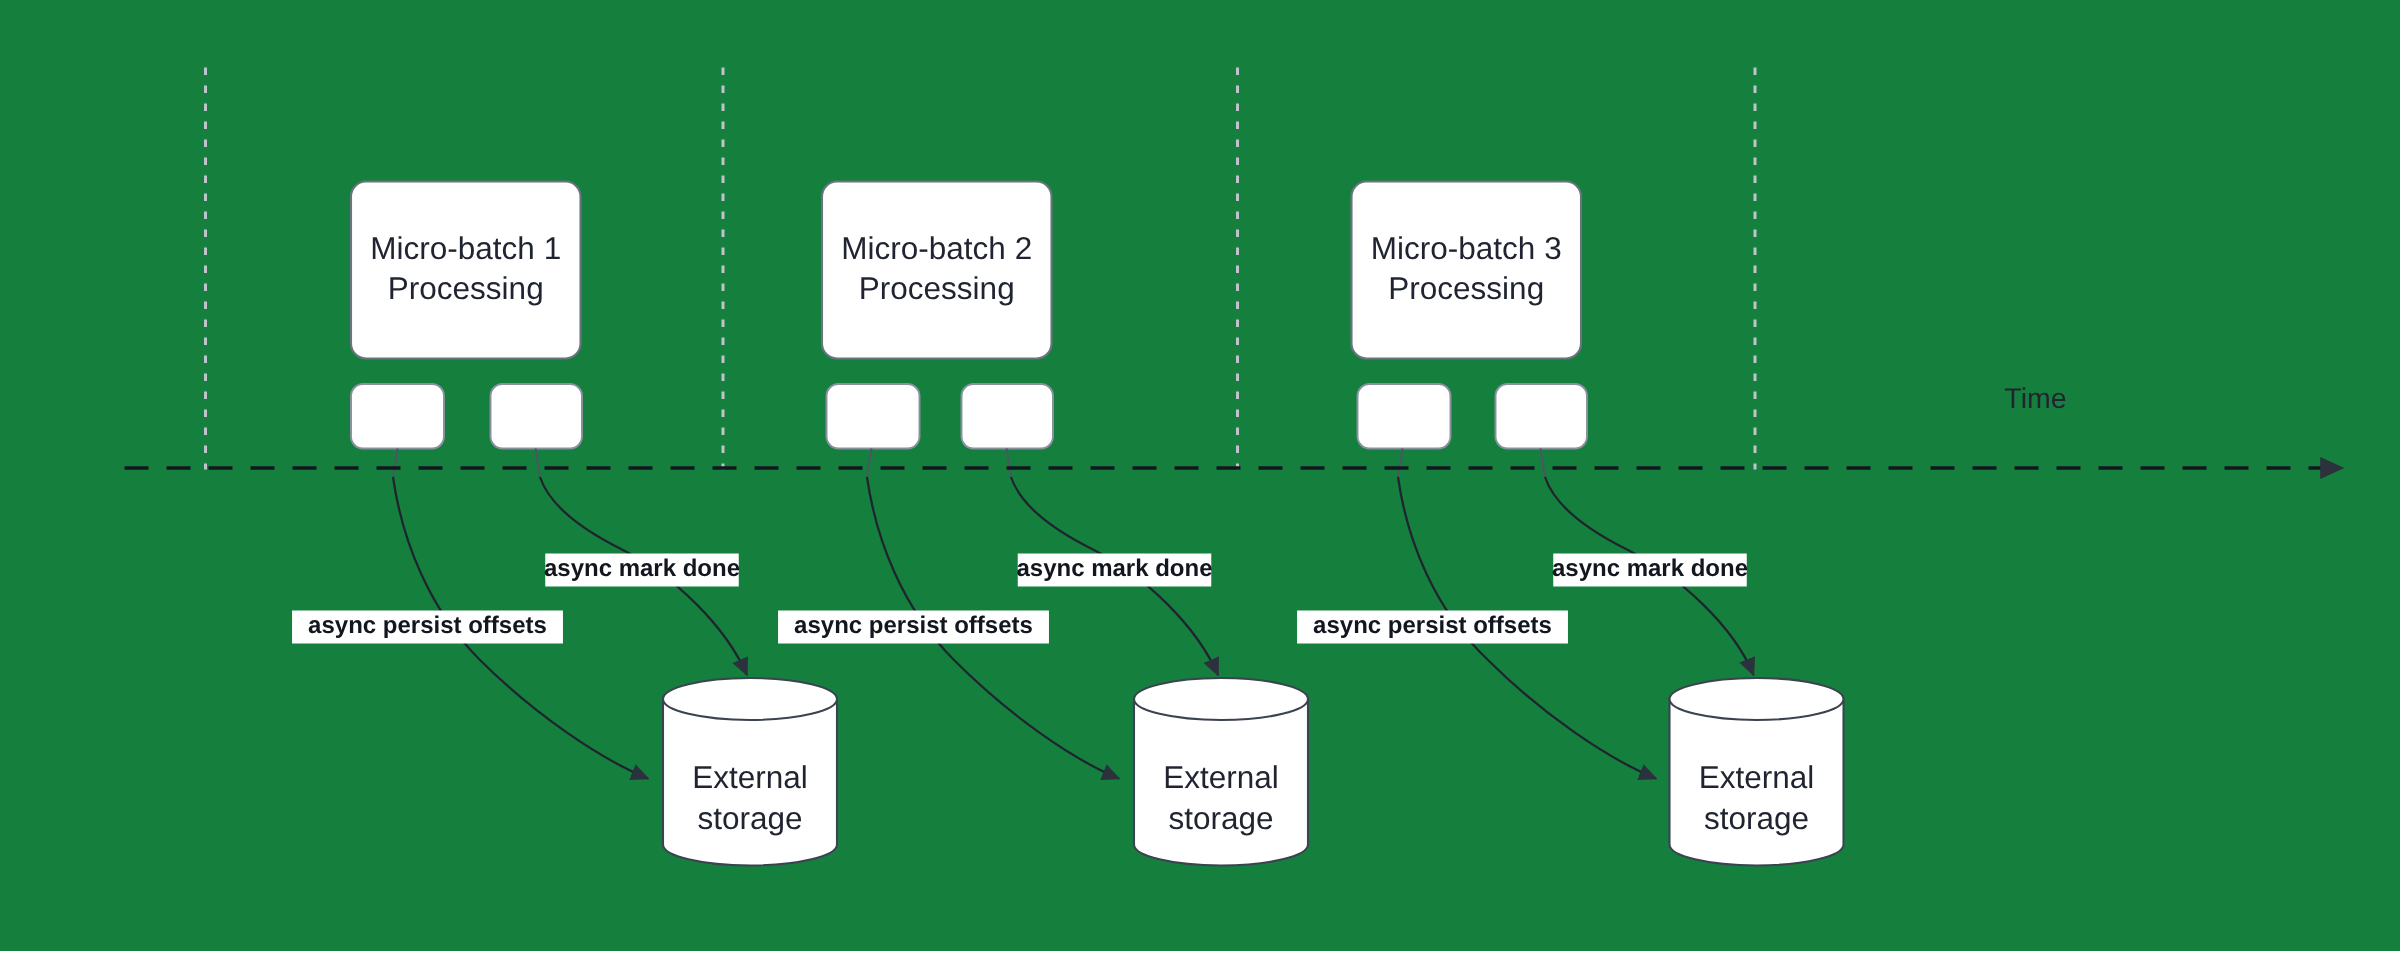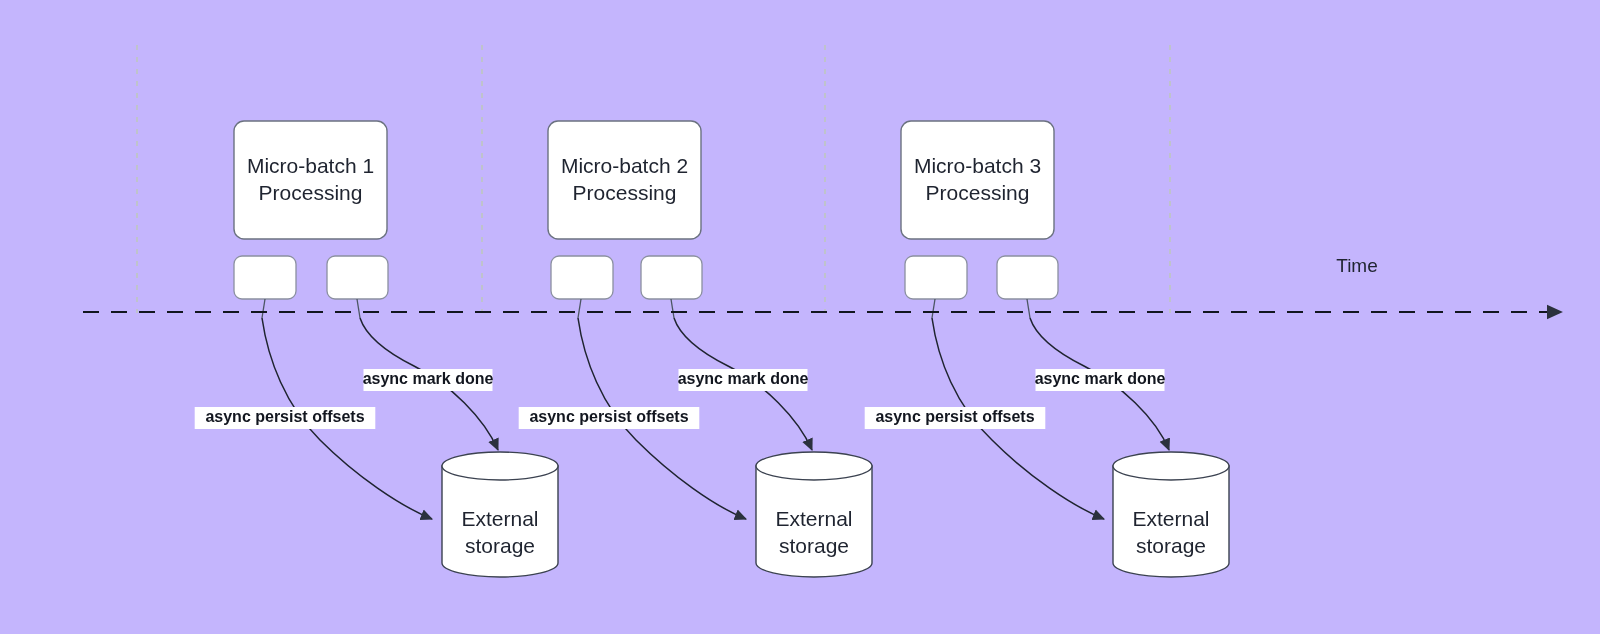--- a/index.html
+++ b/index.html
@@ -10,21 +10,21 @@
   body {
     width: 1600px;
     height: 642px;
     overflow: hidden;
     font-family: "Liberation Sans", sans-serif;
   }
   #diagram-root {
     position: relative;
     width: 1600px;
     height: 634px;
-    background: #c4b5fd;
+    background: #15803d;
   }
   svg.diagram {
     display: block;
     width: 1600px;
     height: 642px;
   }
   .node-text {
     font-family: "Liberation Sans", sans-serif;
     font-size: 21px;
     fill: #1f2430;

